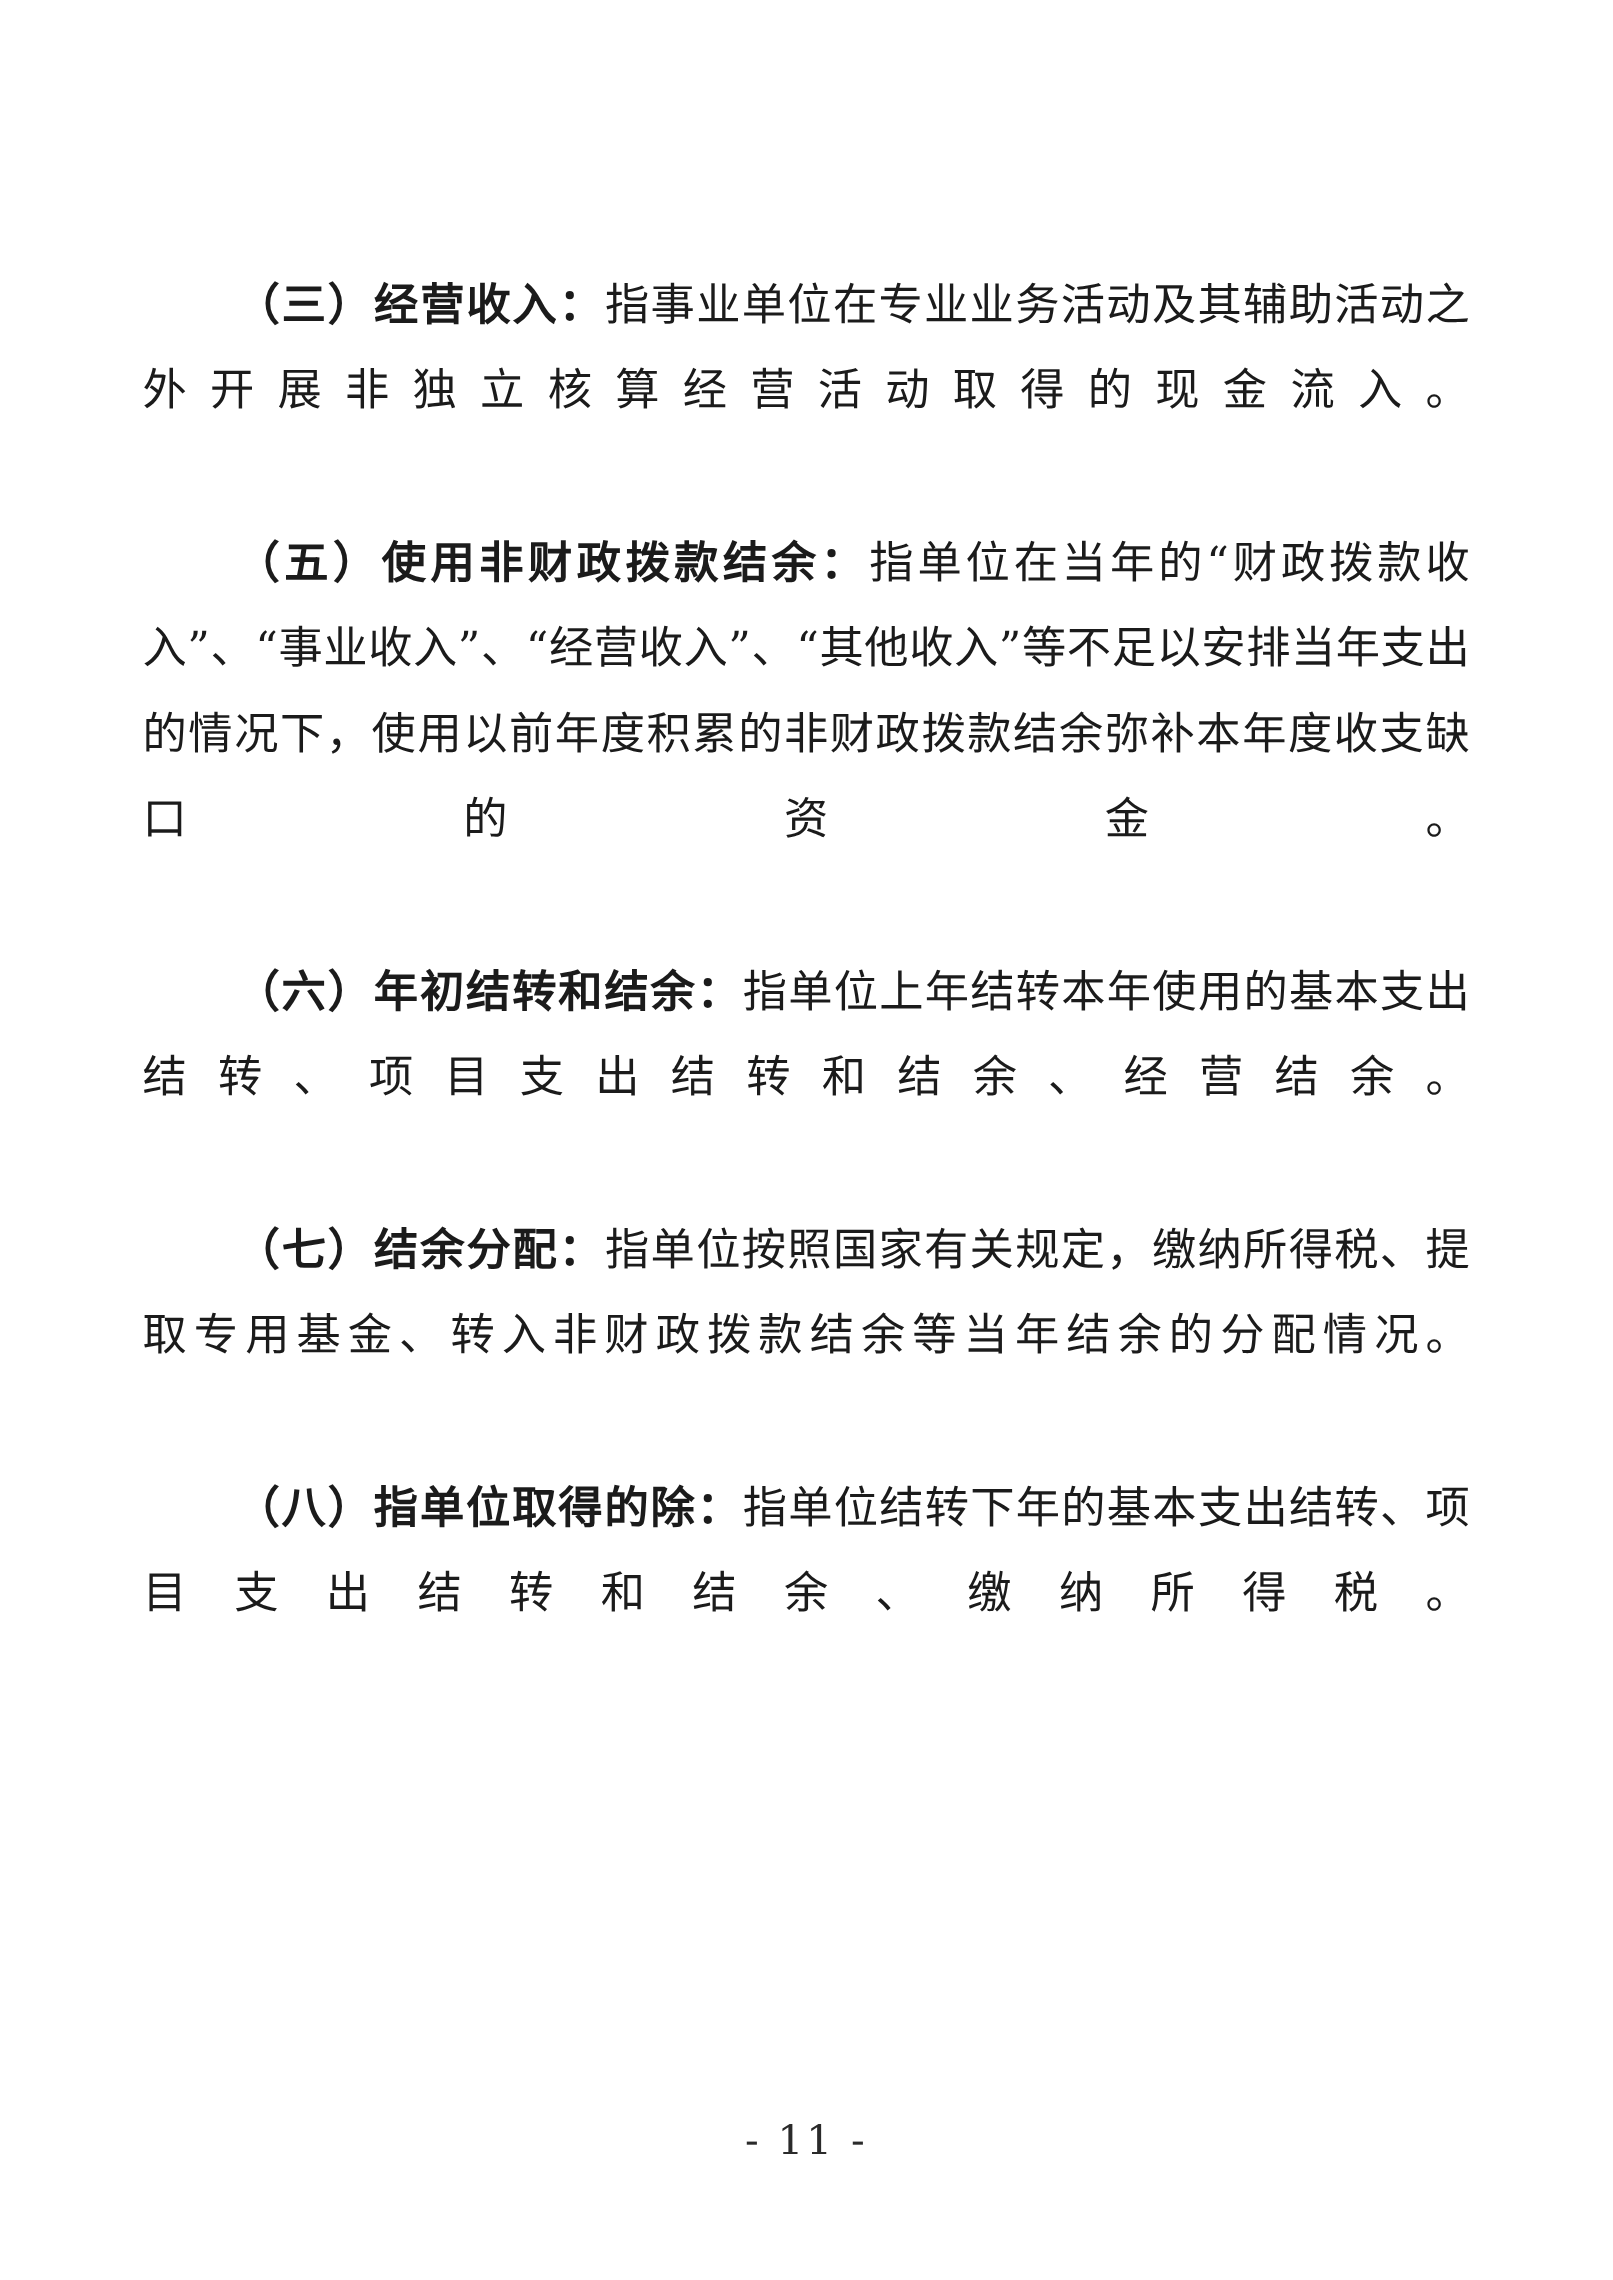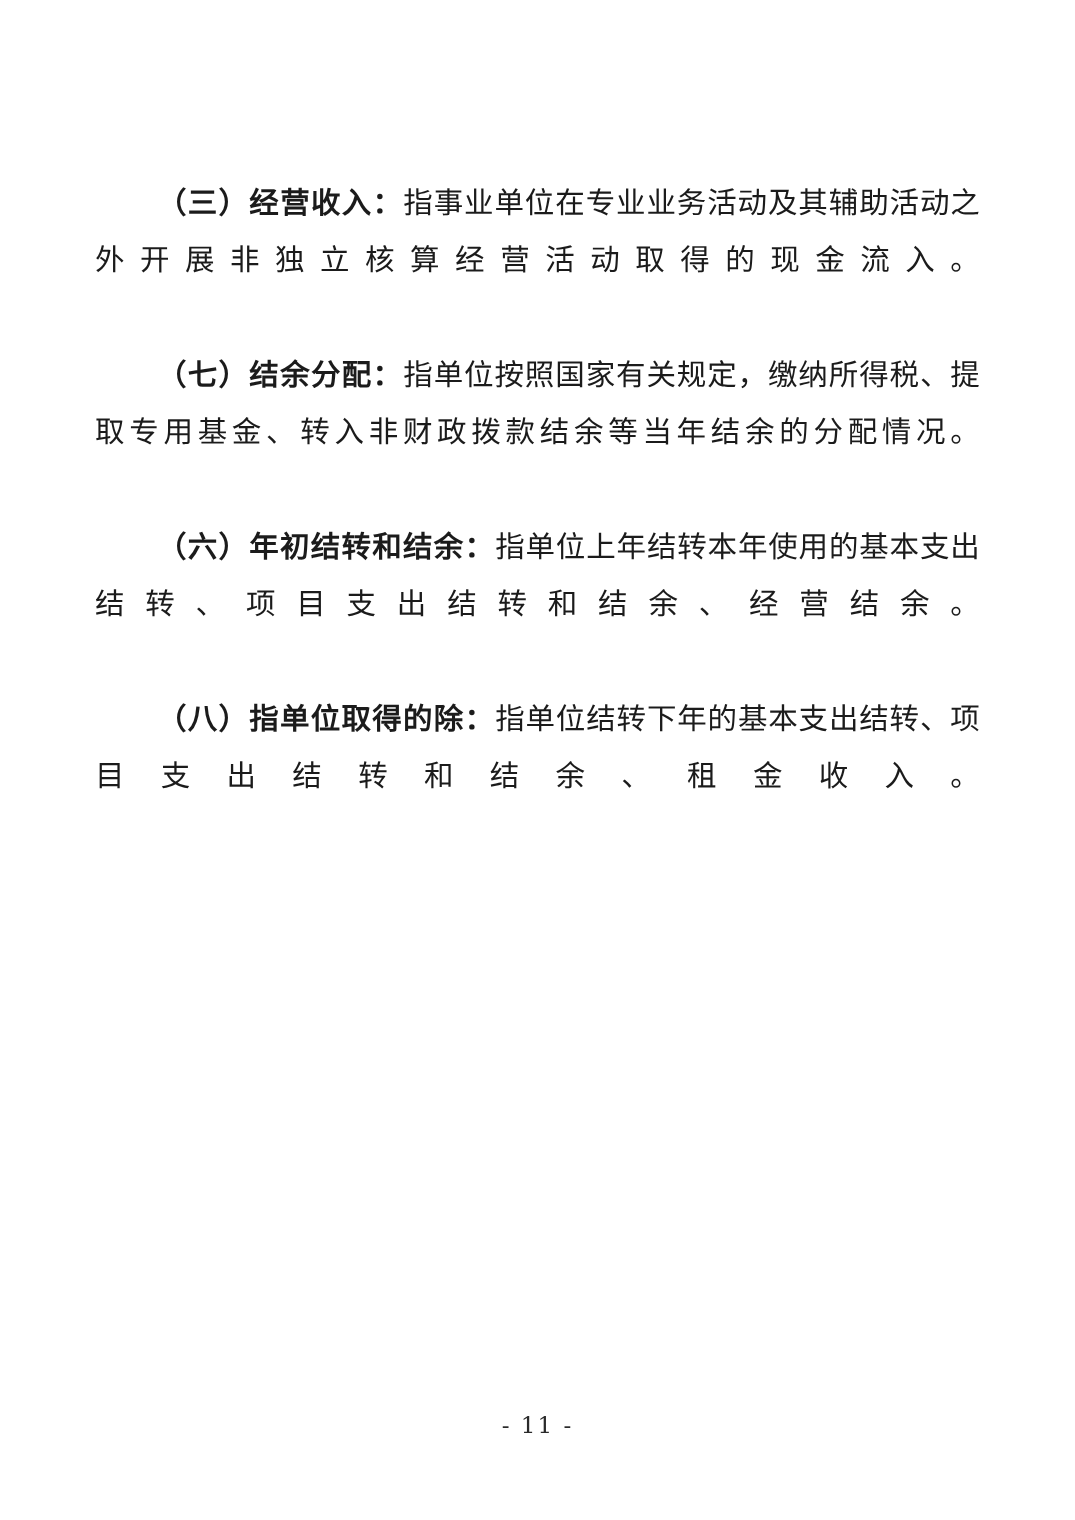--- a/index.html
+++ b/index.html
@@ -57,47 +57,50 @@
     font-weight: 400;
   }
 
   .page-footer {
     position: absolute;
     left: 0;
     right: 0;
     top: 1396px;
     text-align: center;
     font-family: "DejaVu Serif", "Liberation Serif", serif;
-    font-size: 23px;
+    font-size: 27px;
     color: #2a2a2a;
     letter-spacing: 2px;
   }
 </style>
 </head>
 <body>
 
 <div class="page">
 
   <div class="doc-body">
 
     <p class="para">
       <span class="lead">（三）经营收入：</span><span class="body-text">指事业单位在专业业务活动及其辅助活动之外开展非独立核算经营活动取得的现金流入。</span>
     </p>
 
 
-
     <p class="para">
-      <span class="lead">（七）结余分配：</span><span class="body-text">指单位按照国家有关规定，缴纳所得税、提取专用基金、转入非财政拨款结余等当年结余的分配情况。</span>
+      <span class="lead">（五）使用非财政拨款结余：</span><span class="body-text">指单位在当年的“财政拨款收入”、“事业收入”、“经营收入”、“其他收入”等不足以安排当年支出的情况下，使用以前年度积累的非财政拨款结余弥补本年度收支缺口的资金。</span>
     </p>
 
     <p class="para">
       <span class="lead">（六）年初结转和结余：</span><span class="body-text">指单位上年结转本年使用的基本支出结转、项目支出结转和结余、经营结余。</span>
     </p>
 
     <p class="para">
-      <span class="lead">（八）指单位取得的除：</span><span class="body-text">指单位结转下年的基本支出结转、项目支出结转和结余、租金收入。</span>
+      <span class="lead">（七）结余分配：</span><span class="body-text">指单位按照国家有关规定，缴纳所得税、提取专用基金、转入非财政拨款结余等当年结余的分配情况。</span>
+    </p>
+
+    <p class="para">
+      <span class="lead">（八）指单位取得的除：</span><span class="body-text">指单位结转下年的基本支出结转、项目支出结转和结余、缴纳所得税。</span>
     </p>
 
   </div>
 
   <div class="page-footer">- 11 -</div>
 
 </div>
 
 </body></html>

